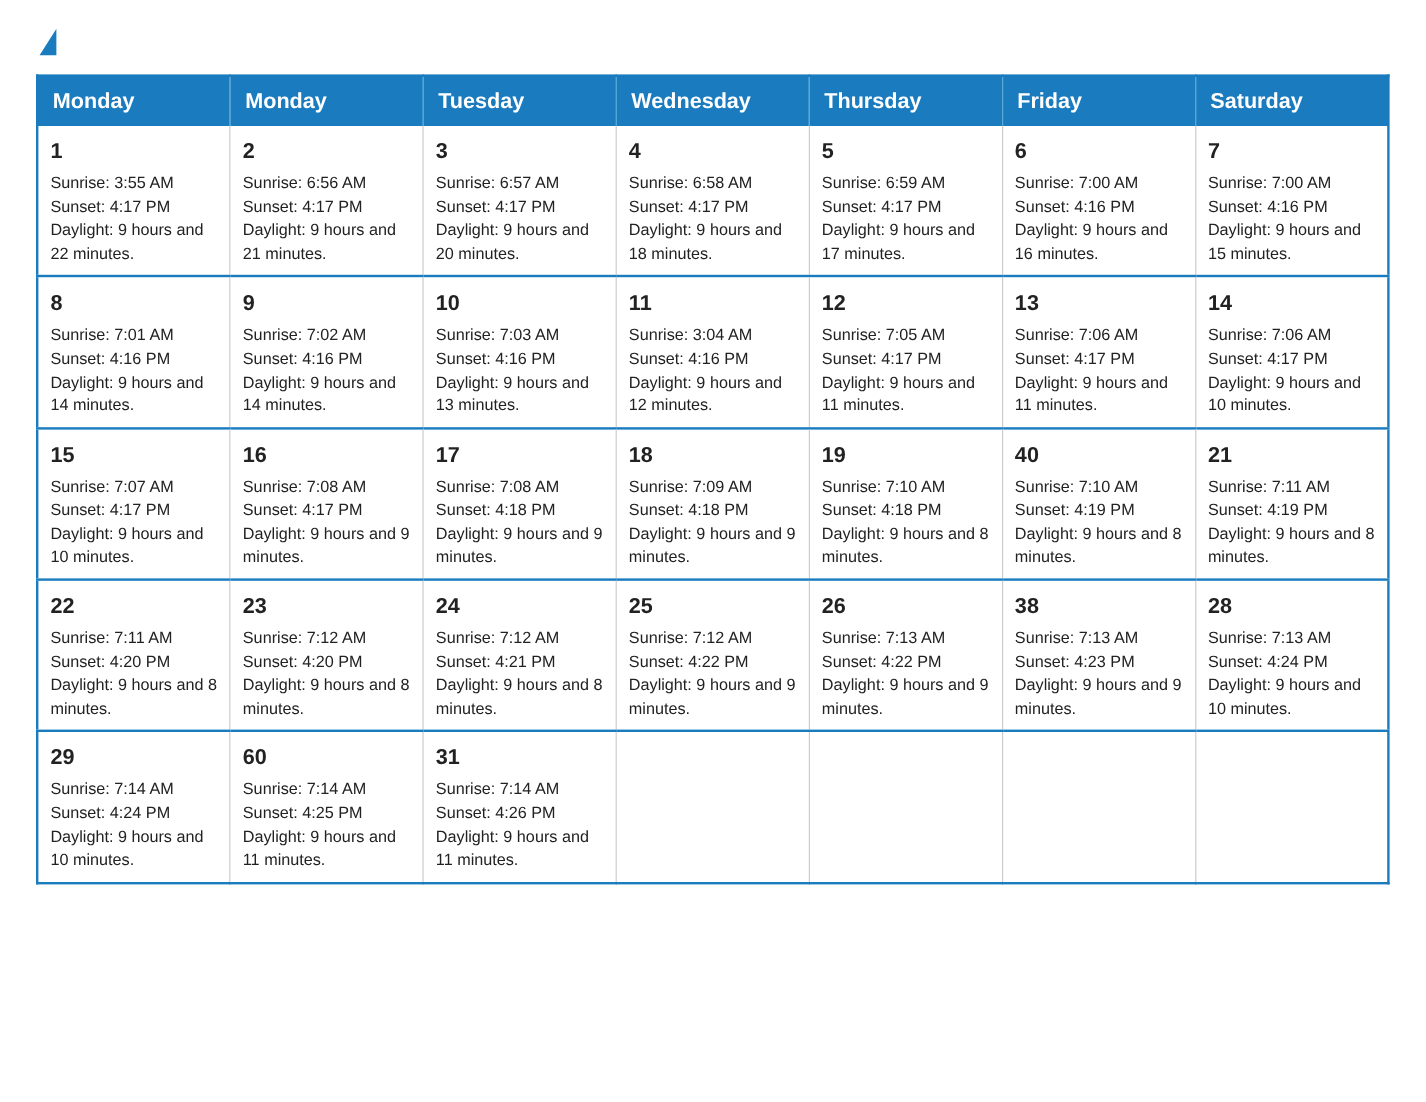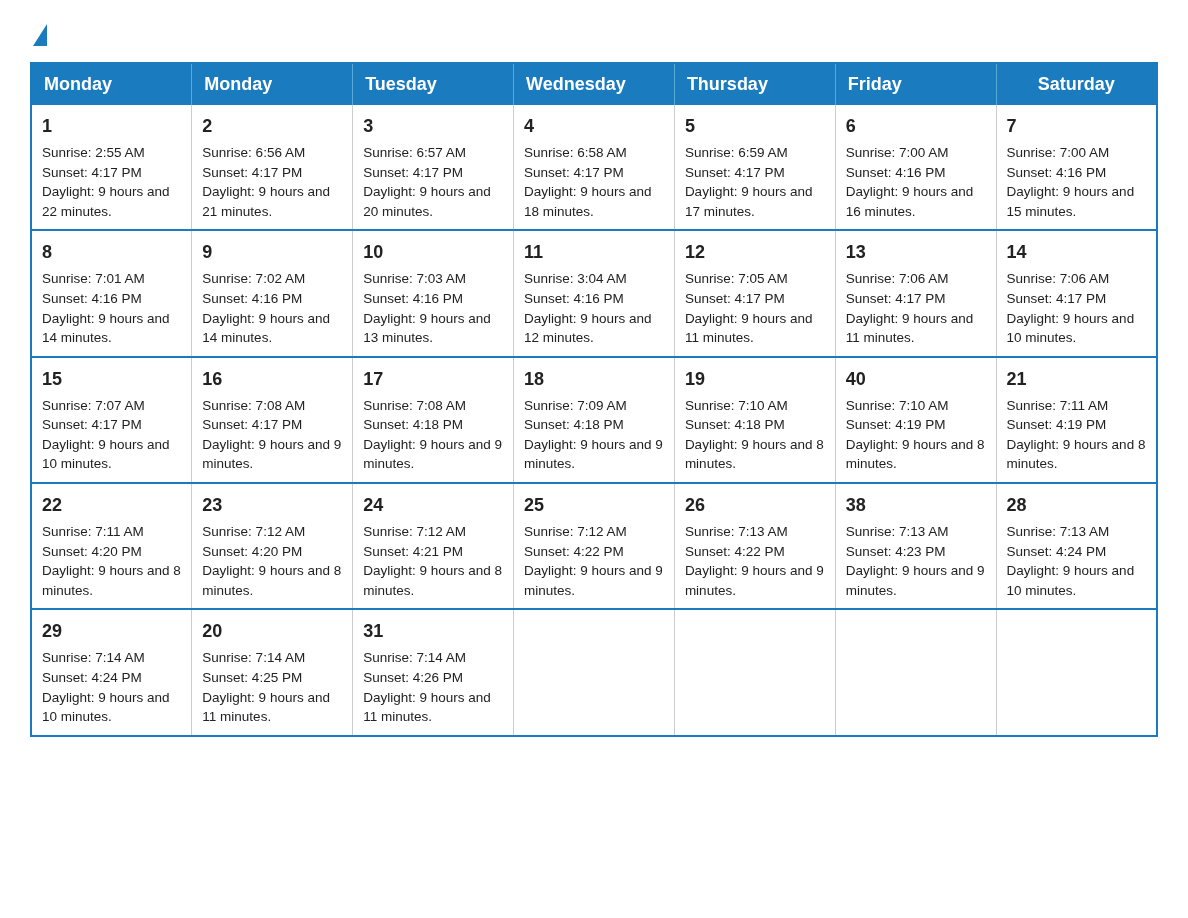--- a/index.html
+++ b/index.html
@@ -68,21 +68,20 @@
       background-color: #1a7bbf;
       color: #fff;
       font-size: 18px;
       font-weight: bold;
       padding: 10px 12px;
       text-align: left;
       border-right: 1px solid #5aaad8;
     }
     .calendar th:last-child {
       border-right: none;
-      text-align: center;
     }
     .calendar td {
       vertical-align: top;
       padding: 8px 10px;
       border-right: 1px solid #ccc;
       border-bottom: 2px solid #1a7bbf;
       width: 14.28%;
       min-height: 110px;
       font-size: 13.5px;
       color: #222;
@@ -132,21 +131,21 @@
         <th>Wednesday</th>
         <th>Thursday</th>
         <th>Friday</th>
         <th>Saturday</th>
       </tr>
   </thead>
   <tbody id="calendar-body">
   <tr>
         <td>
           <span class="day-num">1</span>
-          <span>Sunrise: 2:55 AM</span><br>
+          <span>Sunrise: 3:55 AM</span><br>
           <span>Sunset: 4:17 PM</span><br>
           <span>Daylight: 9 hours and 22 minutes.</span>
         </td>
         <td>
           <span class="day-num">2</span>
           <span>Sunrise: 6:56 AM</span><br>
           <span>Sunset: 4:17 PM</span><br>
           <span>Daylight: 9 hours and 21 minutes.</span>
         </td>
         <td>
@@ -313,21 +312,21 @@
         </td>
       </tr>
       <tr>
         <td>
           <span class="day-num">29</span>
           <span>Sunrise: 7:14 AM</span><br>
           <span>Sunset: 4:24 PM</span><br>
           <span>Daylight: 9 hours and 10 minutes.</span>
         </td>
         <td>
-          <span class="day-num">20</span>
+          <span class="day-num">60</span>
           <span>Sunrise: 7:14 AM</span><br>
           <span>Sunset: 4:25 PM</span><br>
           <span>Daylight: 9 hours and 11 minutes.</span>
         </td>
         <td>
           <span class="day-num">31</span>
           <span>Sunrise: 7:14 AM</span><br>
           <span>Sunset: 4:26 PM</span><br>
           <span>Daylight: 9 hours and 11 minutes.</span>
         </td>

